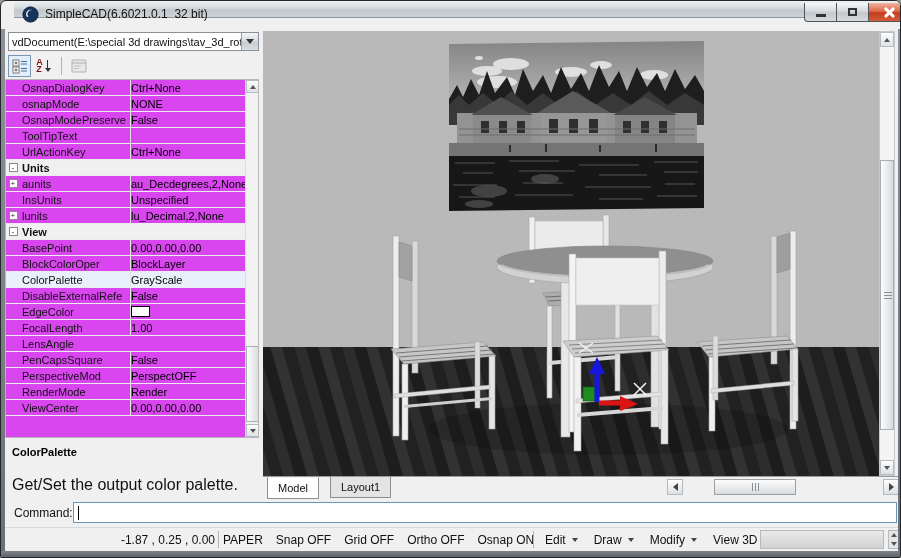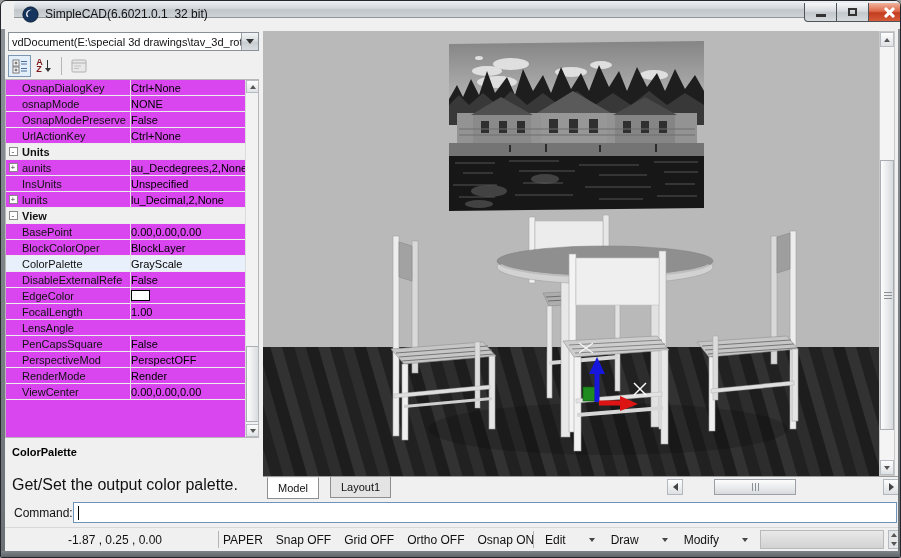--- a/index.html
+++ b/index.html
@@ -88,25 +88,25 @@
   .hthumb{position:absolute;top:2px;left:451px;width:82px;height:16px;
     background:linear-gradient(#fdfdfd,#d8dbde);border:1px solid #9aa0a5;display:flex;align-items:center;justify-content:center;}
   .grip-v{display:flex;} .grip-v i{width:1px;height:8px;background:#8a9096;margin:0 1px;}
   
   .cmdrow{position:absolute;left:4px;top:497px;width:775px;height:29px;background:#f0f0f0;}
   .cmd-label{position:absolute;left:9px;top:8px;font-size:12px;color:#111;}
   .cmd-input{position:absolute;left:68px;top:4px;width:824px;height:21px;background:#fff;border:1px solid #6f94b9;}
   .caret{position:absolute;left:4px;top:3px;width:1px;height:14px;background:#000;}
   .statusbar{position:absolute;left:4px;top:526px;width:893px;height:24px;background:#f0f0f0;
     border-top:1px solid #d8d8d8;font-size:12px;color:#111;}
-  .coords{position:absolute;left:10px;top:5px;width:200px;text-align:center;}
+  .coords{position:absolute;left:10px;top:5px;width:200px;text-align:right;}
   .ssep{position:absolute;top:3px;width:1px;height:17px;background:#b4b4b4;}
   .stoggles{position:absolute;left:218px;top:5px;display:flex;gap:13px;white-space:nowrap;}
   .smenus{position:absolute;left:540px;top:5px;display:flex;gap:16px;white-space:nowrap;}
-  .smenu{display:flex;align-items:center;gap:23px;}
+  .smenu{display:flex;align-items:center;gap:6px;}
   .smenu .tri-down{border-left-width:3px;border-right-width:3px;border-top-width:4px;border-top-color:#444;}
   .status-panel{position:absolute;left:755px;top:2px;width:124px;height:19px;
     background:linear-gradient(#e9e9e9,#d2d2d2);border:1px solid #b9b9b9;}
   .mini-scroll{position:absolute;left:883px;top:2px;width:12px;height:19px;background:#e4e6e8;
     border:1px solid #b5bbc0;display:flex;flex-direction:column;align-items:center;justify-content:space-between;padding:2px 0;}
 </style>
 </head>
 <body>
 
 <div class="window">
@@ -186,20 +186,25 @@
         </div>
         <div class="prow">
           <span class="exp"></span>
           <span class="pname">osnapMode</span>
           <span class="pvalue">NONE</span>
         </div>
         <div class="prow">
           <span class="exp"></span>
           <span class="pname">OsnapModePreserve</span>
           <span class="pvalue">False</span>
+        </div>
+        <div class="prow">
+          <span class="exp"></span>
+          <span class="pname">ToolTipText</span>
+          <span class="pvalue"></span>
         </div>
         <div class="prow">
           <span class="exp"></span>
           <span class="pname">UrlActionKey</span>
           <span class="pvalue">Ctrl+None</span>
         </div>
         <div class="prow cat">
           <span class="exp">
             <span class="expbox">-</span>
           </span>

